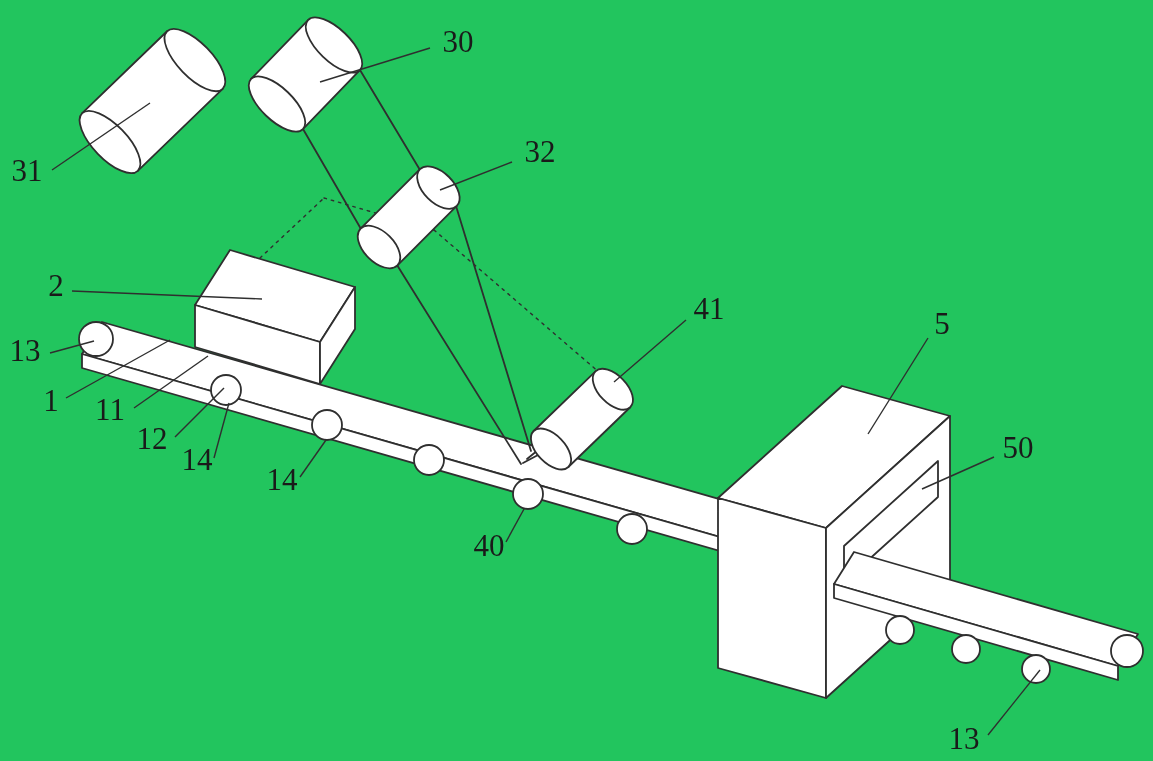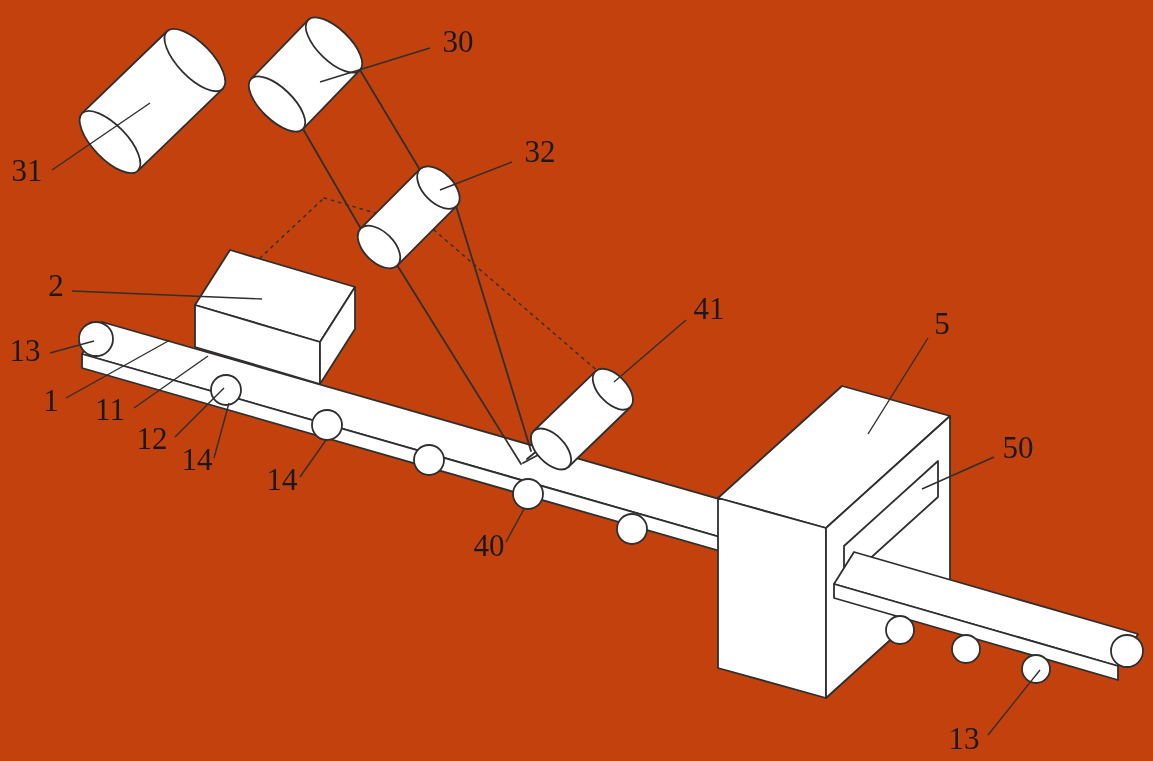--- a/index.html
+++ b/index.html
@@ -1,16 +1,16 @@
 <!DOCTYPE html>
 <html><head>
 <meta charset="utf-8">
 <style>
   html,body{margin:0;padding:0;background:#ffffff;}
-  .page{width:1153px;height:761px;background:#c2410c;position:relative;overflow:hidden;
+  .page{width:1153px;height:761px;background:#22c55e;position:relative;overflow:hidden;
         font-family:"Liberation Serif","DejaVu Serif",serif;}
   svg{display:block;}
   text.ref{font-size:31px;stroke:none;text-anchor:middle;}
   .dotted{stroke-dasharray:2.5 5;stroke-width:1.4;}
   .leader{stroke-width:1.4;}
   .art{stroke-width:1.8;stroke-linecap:round;stroke-linejoin:round;}
 </style>
 </head>
 <body>
 

